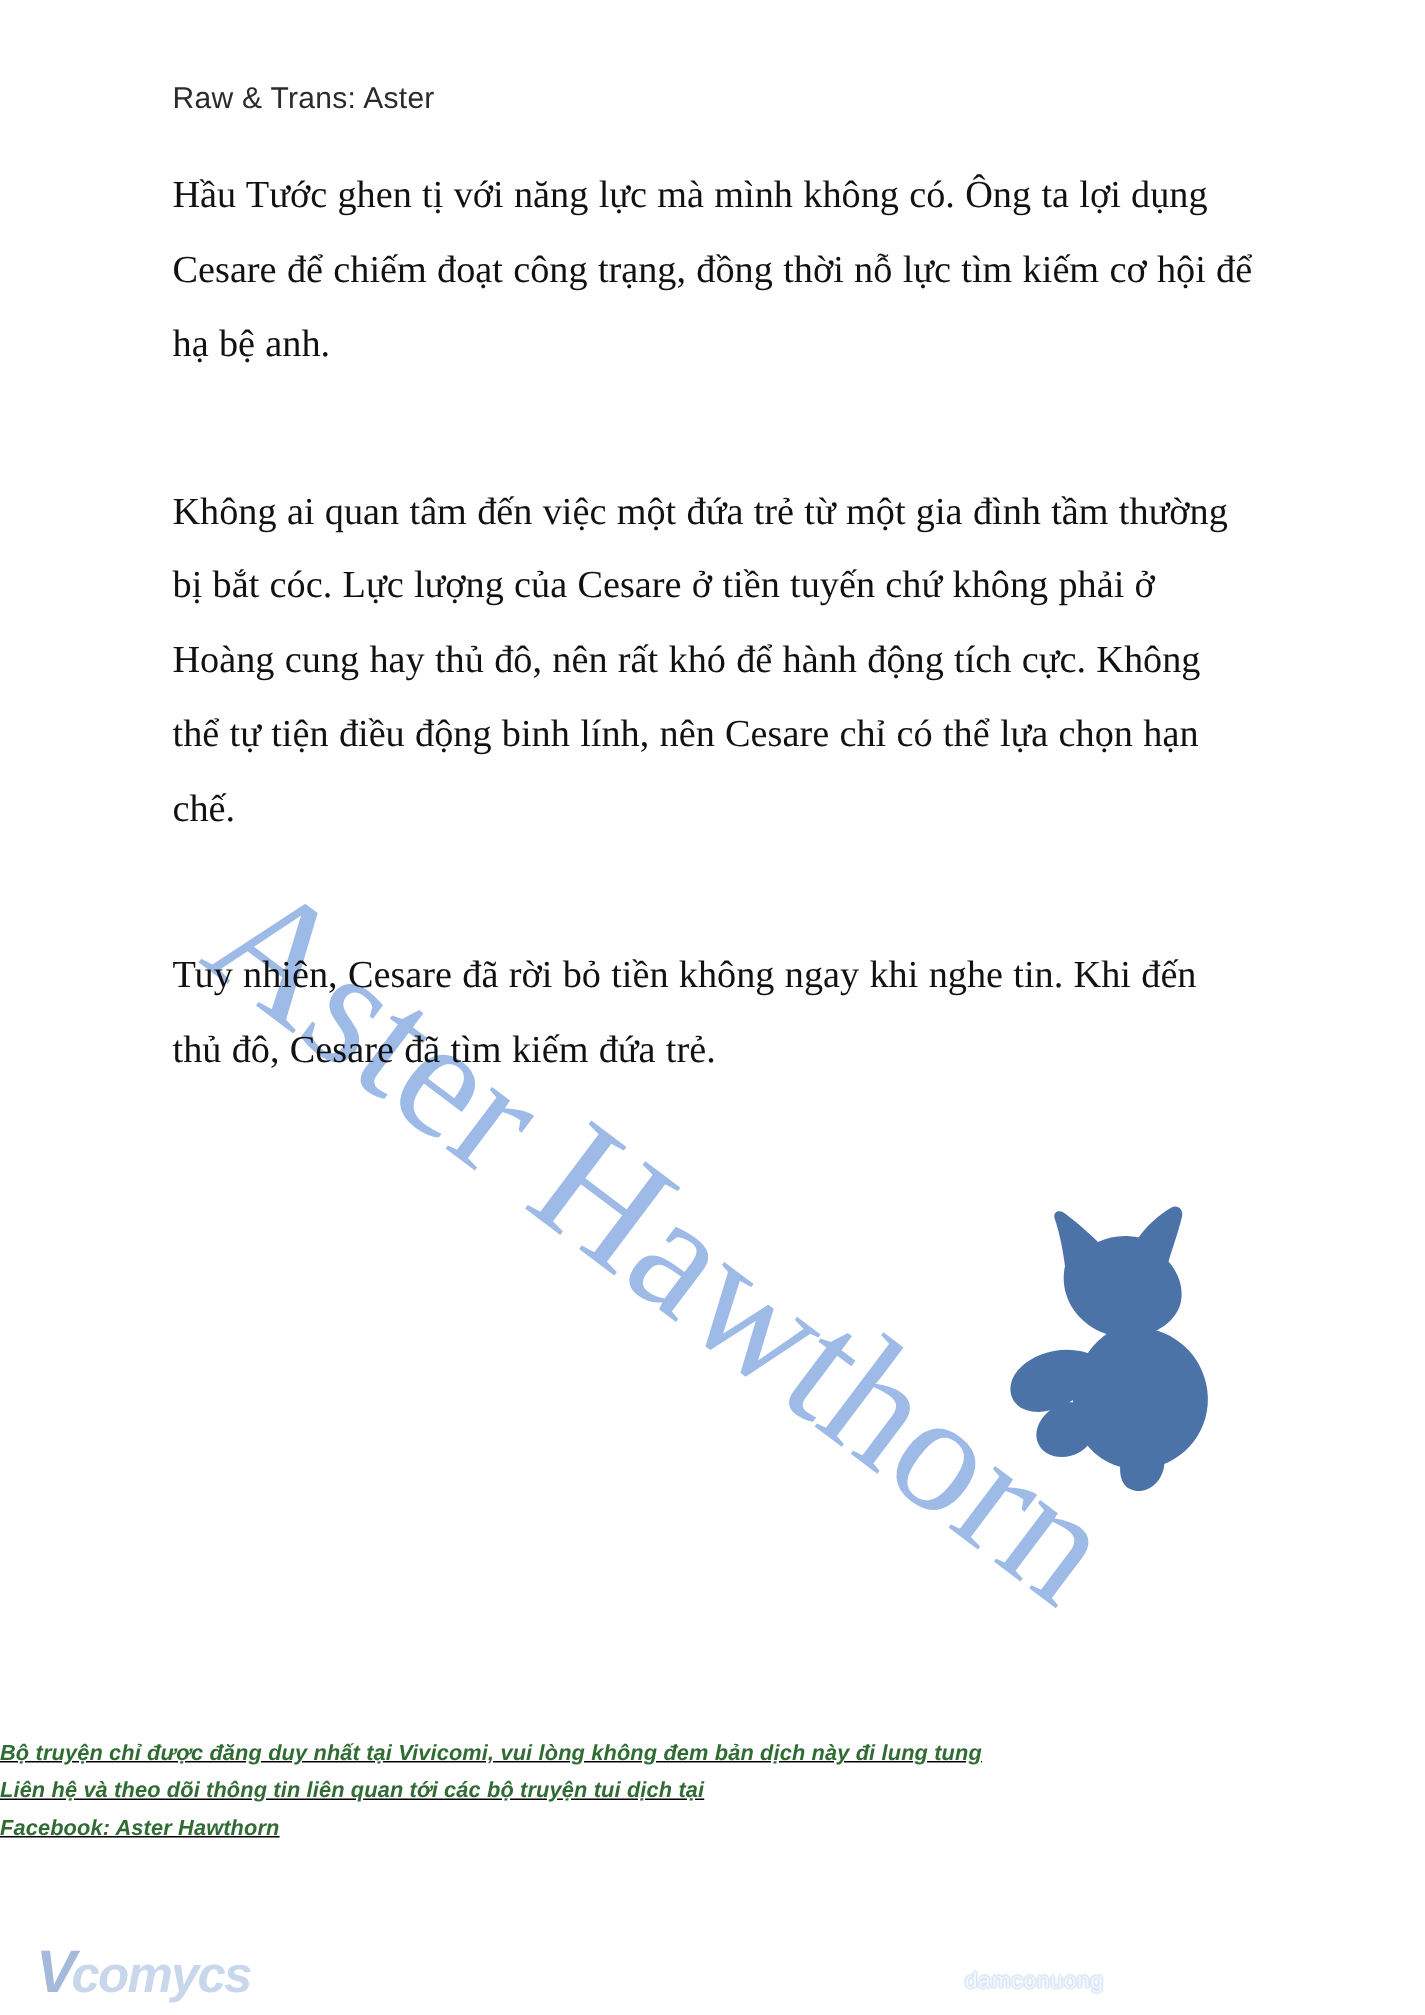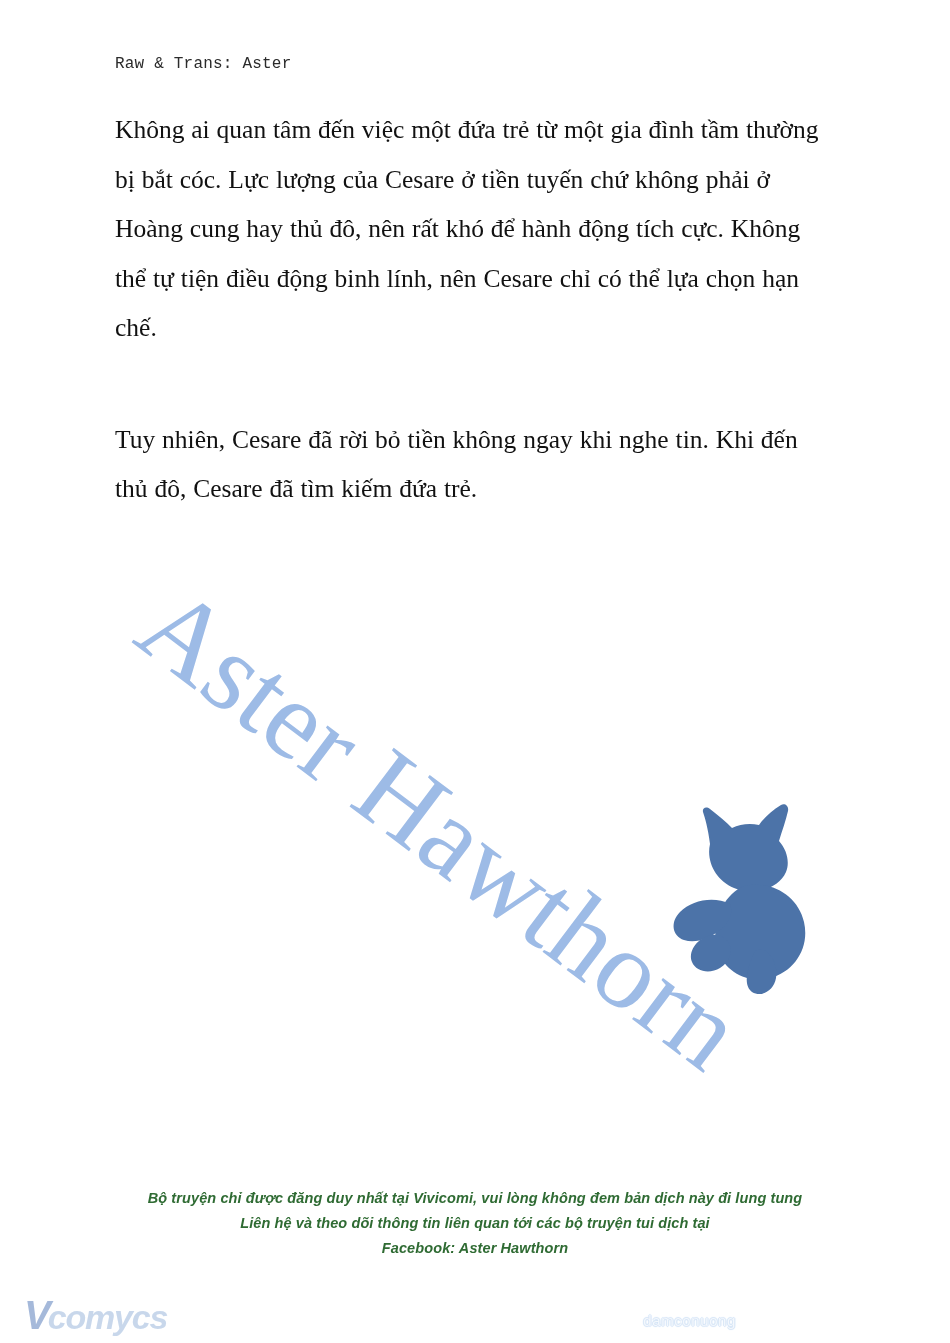--- a/index.html
+++ b/index.html
@@ -22,22 +22,22 @@
     height: 1343px;
     background: #ffffff;
     overflow: hidden;
   }
 
   
   .page-header {
     position: absolute;
     left: 115px;
     top: 55px;
-    font-family: Liberation Mono, monospace;
-    font-size: 16px;
+    font-family: Liberation Sans, sans-serif;
+    font-size: 20px;
     color: #2b2b2b;
     letter-spacing: 0.2px;
     white-space: nowrap;
   }
 
   
   .watermark {
     position: absolute;
     left: 120px;
     top: 600px;
@@ -88,23 +88,24 @@
   .para.p1 { margin-bottom: 61px; }
   .para.p2 { margin-bottom: 62px; }
   .para.p3 { margin-bottom: 62px; }
   .para.p4 { margin-bottom: 62px; }
 
   
   .footer-note {
     position: absolute;
     left: 0;
     right: 0;
-    top: 1186px;
-    text-align: center;
+    top: 1157px;
+    text-align: left;
     z-index: 3;
+    text-decoration: underline;
   }
   .footer-note .fn-line {
     font-family: "Liberation Sans", "DejaVu Sans", sans-serif;
     font-style: italic;
     font-weight: bold;
     font-size: 14.5px;
     line-height: 25px;
     color: #2f6b33;
     letter-spacing: 0.1px;
   }
@@ -205,20 +206,21 @@
         <path d="M104 158
                  C98 172 96 186 104 192
                  C114 198 126 190 128 178
                  C130 166 124 154 116 150
                  C110 147 106 151 104 158 Z"></path>
       </g>
     </svg>
   </div>
 
   <div class="body-text">
+    <p class="para p2">Hầu Tước ghen tị với năng lực mà mình không có. Ông ta lợi dụng Cesare để chiếm đoạt công trạng, đồng thời nỗ lực tìm kiếm cơ hội để hạ bệ anh.</p>
     <p class="para p4">Không ai quan tâm đến việc một đứa trẻ từ một gia đình tầm thường bị bắt cóc. Lực lượng của Cesare ở tiền tuyến chứ không phải ở Hoàng cung hay thủ đô, nên rất khó để hành động tích cực. Không thể tự tiện điều động binh lính, nên Cesare chỉ có thể lựa chọn hạn chế.</p>
     <p class="para p5">Tuy nhiên, Cesare đã rời bỏ tiền không ngay khi nghe tin. Khi đến thủ đô, Cesare đã tìm kiếm đứa trẻ.</p>
   </div>
 
   <div class="footer-note">
     <div class="fn-line">Bộ truyện chỉ được đăng duy nhất tại Vivicomi, vui lòng không đem bản dịch này đi lung tung</div>
     <div class="fn-line">Liên hệ và theo dõi thông tin liên quan tới các bộ truyện tui dịch tại</div>
     <div class="fn-line">Facebook: Aster Hawthorn</div>
   </div>
 

